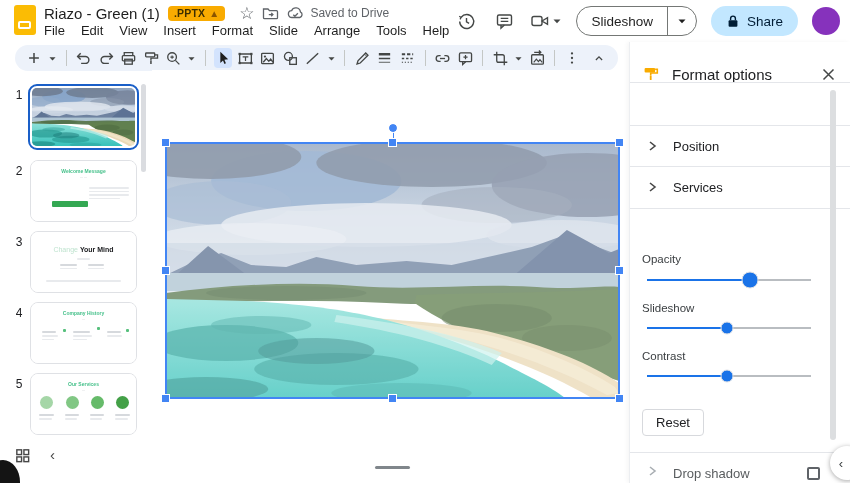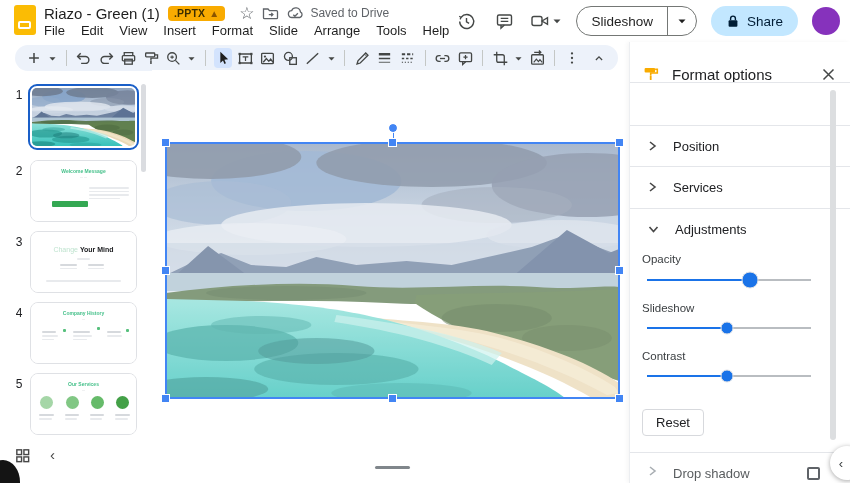--- a/index.html
+++ b/index.html
@@ -551,26 +551,20 @@
     <div class="pdiv" style="top:124px"></div>
 
     <div class="prow" style="top:125px">
       <svg width="9" height="10" viewBox="0 0 9 10" fill="none" stroke="#474747" stroke-width="1.6">
           <path d="M2,1 L7,5 L2,9"></path>
         </svg>
       <span class="prow-label">Services</span>
     </div>
     <div class="pdiv" style="top:166px"></div>
 
-    <div class="prow" style="top:167px">
-      <svg width="11" height="9" viewBox="0 0 11 9" fill="none" stroke="#474747" stroke-width="1.6">
-          <path d="M1.5,2 L5.5,6.5 L9.5,2"></path>
-        </svg>
-      <span class="prow-label">Adjustments</span>
-    </div>
 
     <div class="adj-label" style="top:211px">Opacity</div>
     <div class="slider" style="top: 230px; --pct: 63%;">
       <div class="track"></div>
         <div class="fill"></div>
         <div class="thumb big"></div>
     </div>
 
     <div class="adj-label" style="top:260px">Slideshow</div>
     <div class="slider" style="top: 278px; --pct: 49%;">

